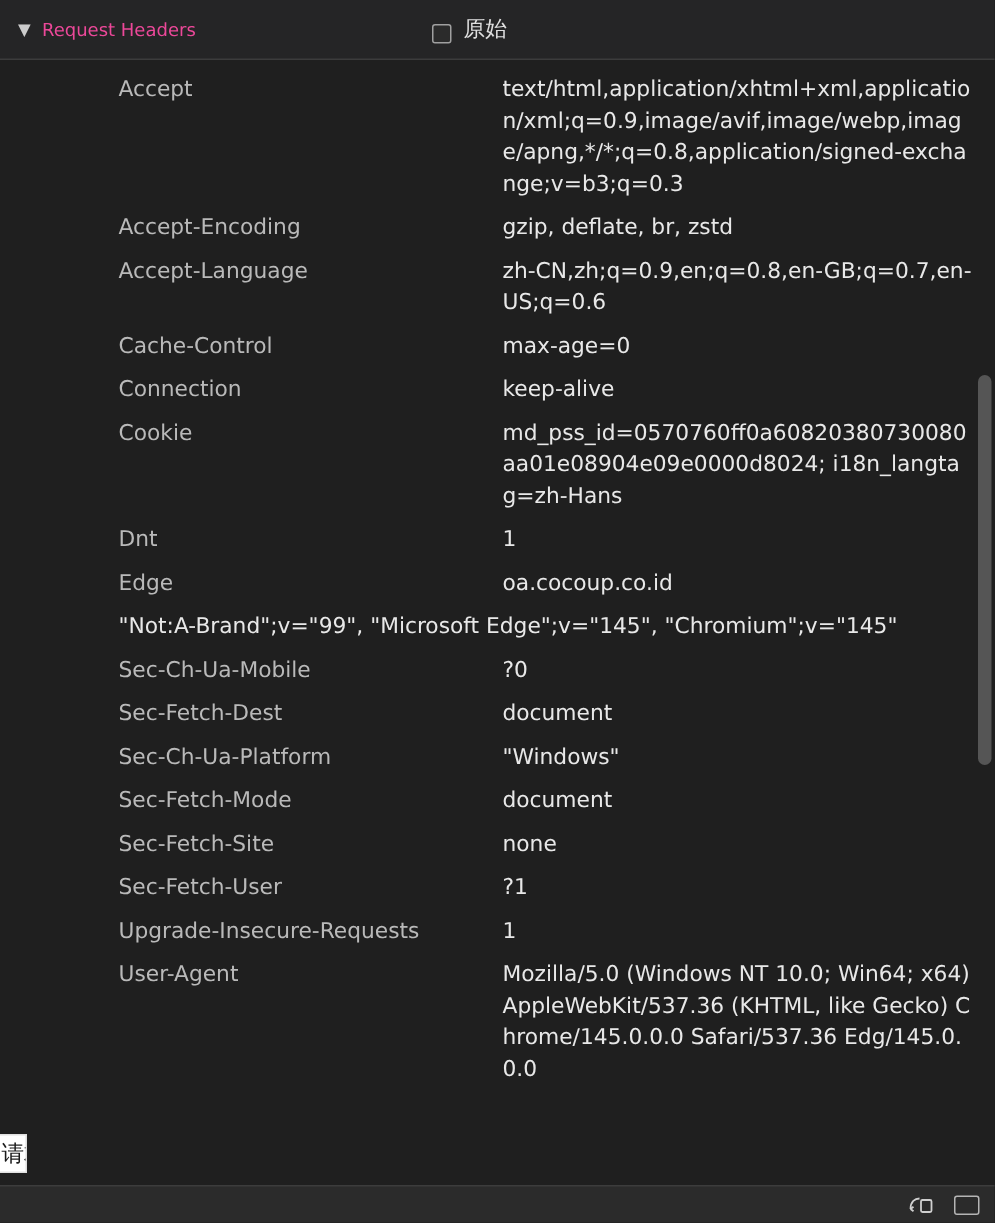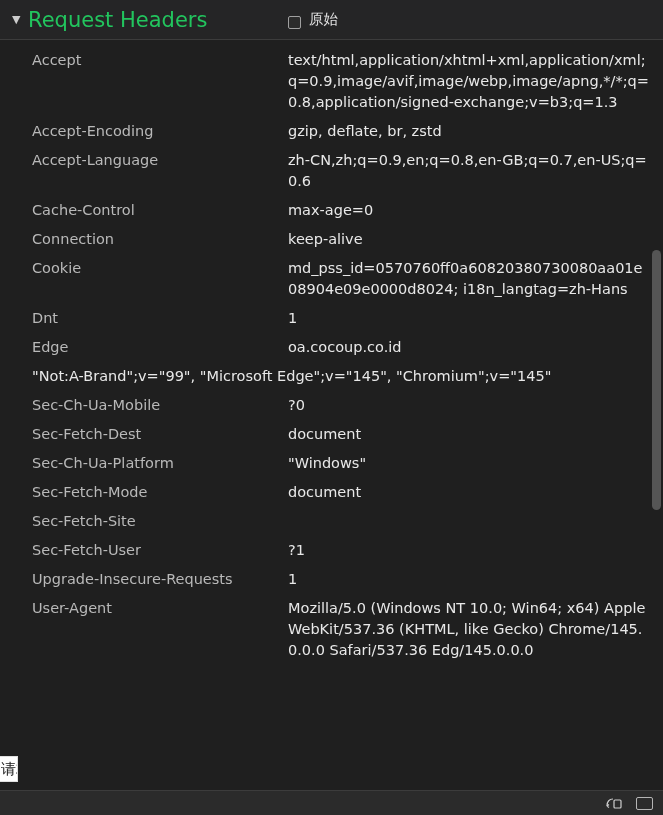--- a/index.html
+++ b/index.html
@@ -41,22 +41,22 @@
     position: relative;
   }
   .twisty {
     width: 14px;
     color: #cccccc;
     font-size: 11px;
     line-height: 1;
     user-select: none;
   }
   .section-title {
-    font-size: 21px;
-    color: #22c55e;
+    font-size: 12px;
+    color: #ec4899;
     margin-left: 2px;
     white-space: nowrap;
   }
   .raw-toggle {
     position: absolute;
     left: 288px;
     display: flex;
     align-items: flex-end;
     gap: 8px;
   }
@@ -87,20 +87,21 @@
     inset: 0;
     padding: 10px 0 0 0;
     box-sizing: border-box;
   }
   .header-row {
     display: flex;
     align-items: flex-start;
     padding: 0 14px 0 32px;
     box-sizing: border-box;
     margin-bottom: 8px;
+    margin-left: 47px;
   }
   .hname {
     width: 256px;
     min-width: 256px;
     color: #b9b9b9;
     font-size: 14.5px;
     line-height: 21px;
     white-space: nowrap;
   }
   .hvalue {
@@ -190,21 +191,21 @@
       <span class="checkbox"></span>
       <span class="raw-label">原始</span>
     </div>
   </div>
 
   <div class="content-wrap">
     <div class="headers-list">
 
       <div class="header-row">
         <div class="hname">Accept</div>
-        <div class="hvalue">text/html,application/xhtml+xml,application/xml;q=0.9,image/avif,image/webp,image/apng,*/*;q=0.8,application/signed-exchange;v=b3;q=1.3</div>
+        <div class="hvalue">text/html,application/xhtml+xml,application/xml;q=0.9,image/avif,image/webp,image/apng,*/*;q=0.8,application/signed-exchange;v=b3;q=0.3</div>
       </div>
 
       <div class="header-row">
         <div class="hname">Accept-Encoding</div>
         <div class="hvalue">gzip, deflate, br, zstd</div>
       </div>
 
       <div class="header-row">
         <div class="hname">Accept-Language</div>
         <div class="hvalue">zh-CN,zh;q=0.9,en;q=0.8,en-GB;q=0.7,en-US;q=0.6</div>
@@ -254,20 +255,21 @@
         <div class="hvalue">"Windows"</div>
       </div>
 
       <div class="header-row">
         <div class="hname">Sec-Fetch-Mode</div>
         <div class="hvalue">document</div>
       </div>
 
       <div class="header-row">
         <div class="hname">Sec-Fetch-Site</div>
+        <div class="hvalue">none</div>
       </div>
 
       <div class="header-row">
         <div class="hname">Sec-Fetch-User</div>
         <div class="hvalue">?1</div>
       </div>
 
       <div class="header-row">
         <div class="hname">Upgrade-Insecure-Requests</div>
         <div class="hvalue">1</div>

